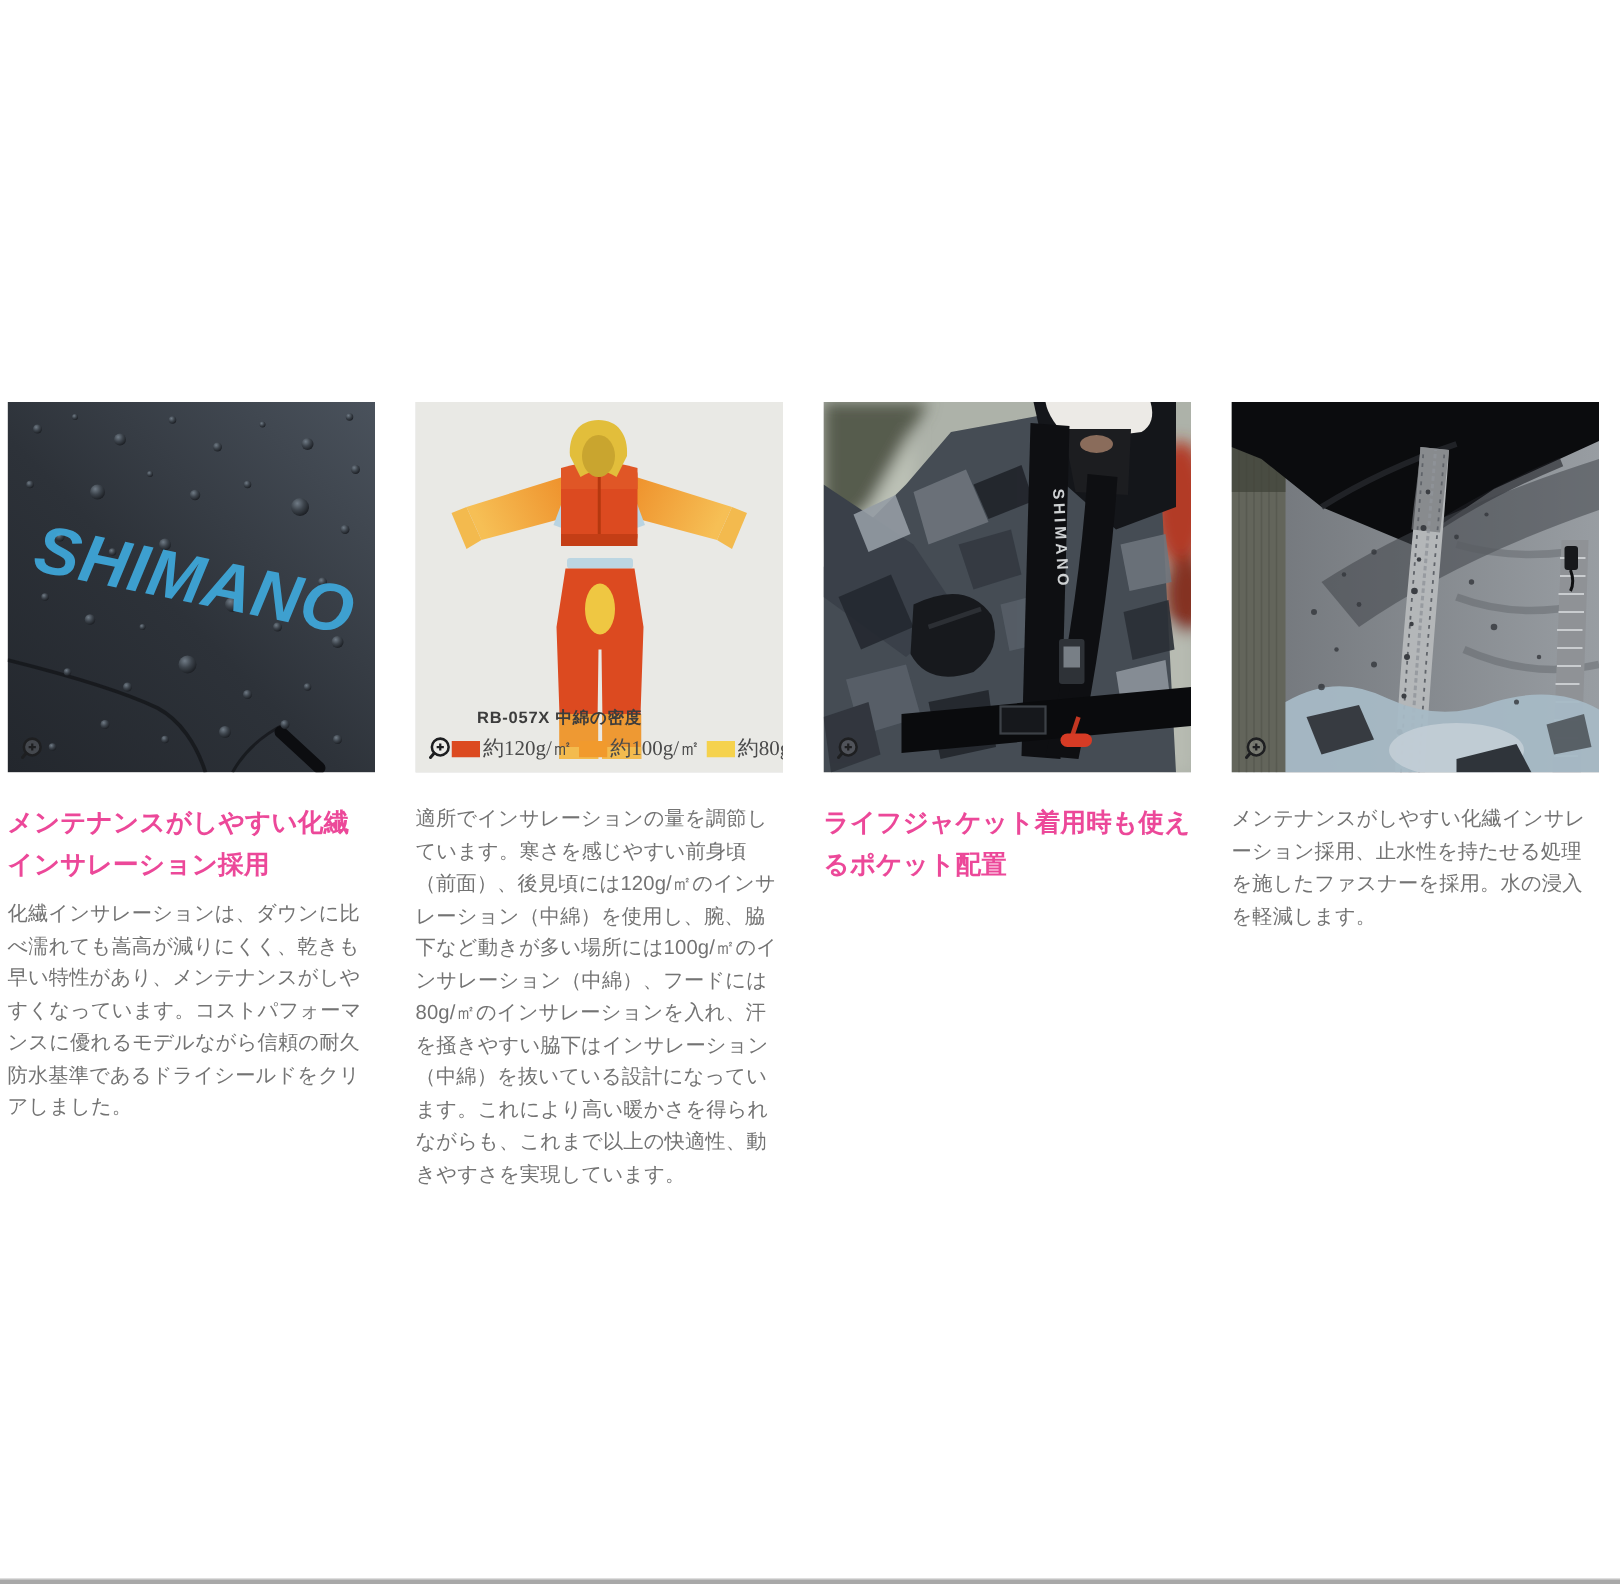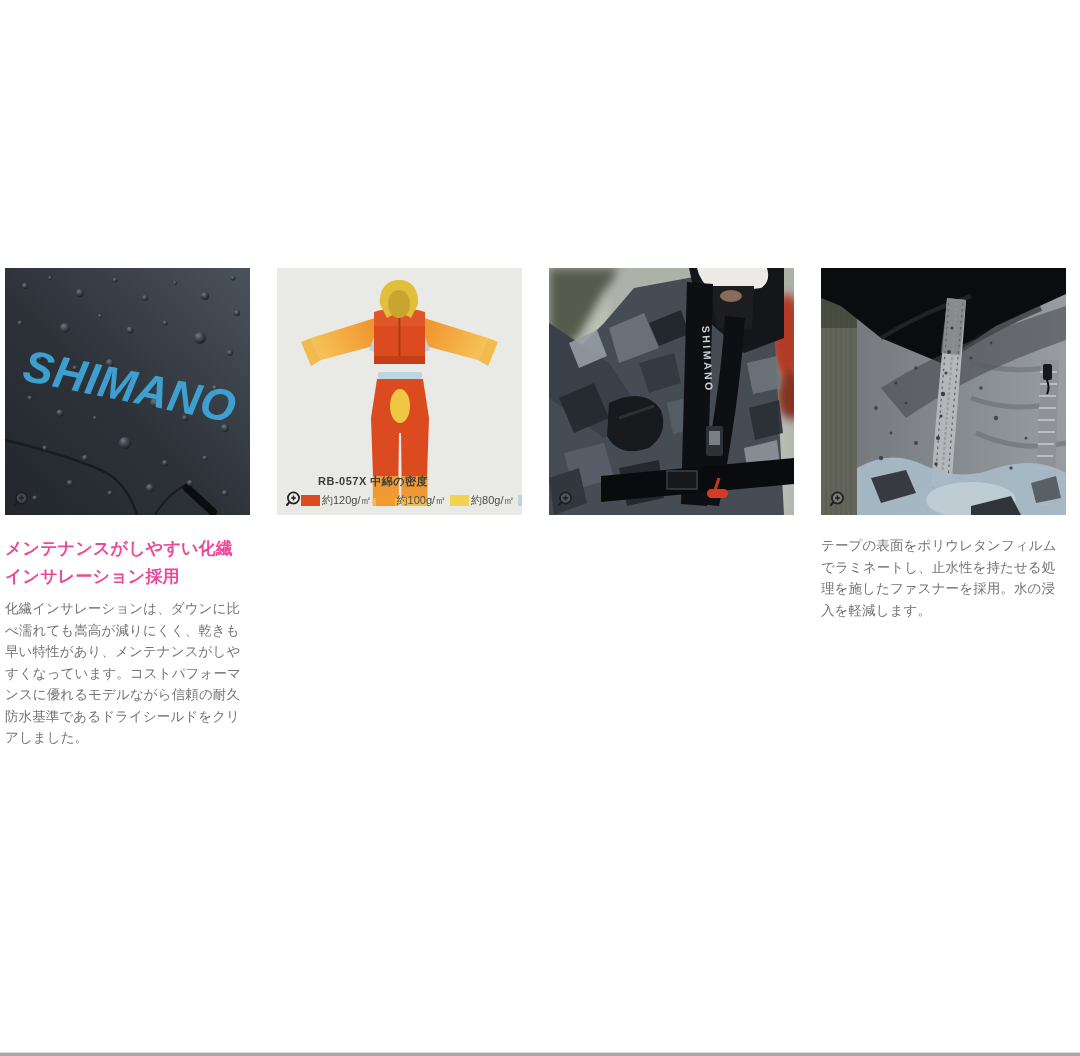--- a/index.html
+++ b/index.html
@@ -37,21 +37,21 @@
     color:#3c3c3c;
   }
   .legend-heading{
     font-size:11px;font-weight:bold;letter-spacing:0.5px;
     margin:5px 0 4px 14px;
     padding-left:17px;
   }
   .legend-row{display:flex;align-items:center;gap:4px;margin-left:14px;}
   .legend-item{display:flex;align-items:center;gap:2px;}
   .legend-item svg{display:block;}
-  .legend-label{font-size:11px;white-space:nowrap;color:#4a4a4a;}
+  .legend-label{font-size:14px;white-space:nowrap;color:#4a4a4a;font-family:Liberation Serif, serif;}
   .bottom-bar{
     position:absolute;left:0;bottom:0;width:1080px;height:3px;
     background:#a8a8a8;box-shadow:0 -1px 0 #dedede;
   }
 </style>
 </head>
 <body>
 
 <div class="features">
 
@@ -199,20 +199,21 @@
         </div>
       </div>
       <span class="zoom-btn">
         <svg viewBox="0 0 18 18" width="18" height="18">
           <circle cx="9.5" cy="8" r="5.6" fill="rgba(255,255,255,0.15)" stroke="#1e1f21" stroke-width="1.7"></circle>
           <path d="M9.5 5.6 v4.8 M7.1 8 h4.8" stroke="#1e1f21" stroke-width="1.5"></path>
           <path d="M5.4 12.2 L3 15" stroke="#1e1f21" stroke-width="2" stroke-linecap="round"></path>
         </svg>
       </span>
     </figure>
+    <p class="f-body">適所でインサレーションの量を調節しています。寒さを感じやすい前身頃（前面）、後見頃には120g/㎡のインサレーション（中綿）を使用し、腕、脇下など動きが多い場所には100g/㎡のインサレーション（中綿）、フードには80g/㎡のインサレーションを入れ、汗を掻きやすい脇下はインサレーション（中綿）を抜いている設計になっています。これにより高い暖かさを得られながらも、これまで以上の快適性、動きやすさを実現しています。</p>
   </article>
 
   <article class="feature-card">
     <figure class="feature-figure">
       <svg class="scene" viewBox="0 0 245 247">
         <defs>
           <filter id="blur3" x="-20%" y="-20%" width="140%" height="140%">
               <feGaussianBlur stdDeviation="5"></feGaussianBlur>
             </filter>
         </defs>
@@ -266,20 +267,21 @@
         <rect x="158" y="221" width="21" height="9" rx="4.5" fill="#d63b25"></rect>
       </svg>
       <span class="zoom-btn">
         <svg viewBox="0 0 18 18" width="18" height="18">
           <circle cx="9.5" cy="8" r="5.6" fill="rgba(255,255,255,0.15)" stroke="#1e1f21" stroke-width="1.7"></circle>
           <path d="M9.5 5.6 v4.8 M7.1 8 h4.8" stroke="#1e1f21" stroke-width="1.5"></path>
           <path d="M5.4 12.2 L3 15" stroke="#1e1f21" stroke-width="2" stroke-linecap="round"></path>
         </svg>
       </span>
     </figure>
+    <h3 class="f-title">ライフジャケット着用時も使えるポケット配置</h3>
   </article>
 
   <article class="feature-card">
     <figure class="feature-figure">
       <svg class="scene" viewBox="0 0 245 247">
         <defs>
           <linearGradient id="bg4" x1="0" y1="0" x2="1" y2="0">
             <stop offset="0" stop-color="#707479"></stop>
               <stop offset="1" stop-color="#989da2"></stop>
           </linearGradient>
@@ -351,18 +353,18 @@
         </g>
       </svg>
       <span class="zoom-btn">
         <svg viewBox="0 0 18 18" width="18" height="18">
           <circle cx="9.5" cy="8" r="5.6" fill="rgba(255,255,255,0.15)" stroke="#1e1f21" stroke-width="1.7"></circle>
           <path d="M9.5 5.6 v4.8 M7.1 8 h4.8" stroke="#1e1f21" stroke-width="1.5"></path>
           <path d="M5.4 12.2 L3 15" stroke="#1e1f21" stroke-width="2" stroke-linecap="round"></path>
         </svg>
       </span>
     </figure>
-    <p class="f-body">テープの表面をポリウレタンフィルムでラミネートし、止水性を持たせる処理を施したファスナーを採用。水の浸入を軽減します。</p>
+    <p class="f-body">メンテナンスがしやすい化繊インサレーション採用、止水性を持たせる処理を施したファスナーを採用。水の浸入を軽減します。</p>
   </article>
 
 </div>
 
 <div class="bottom-bar"></div>
 
 </body></html>

